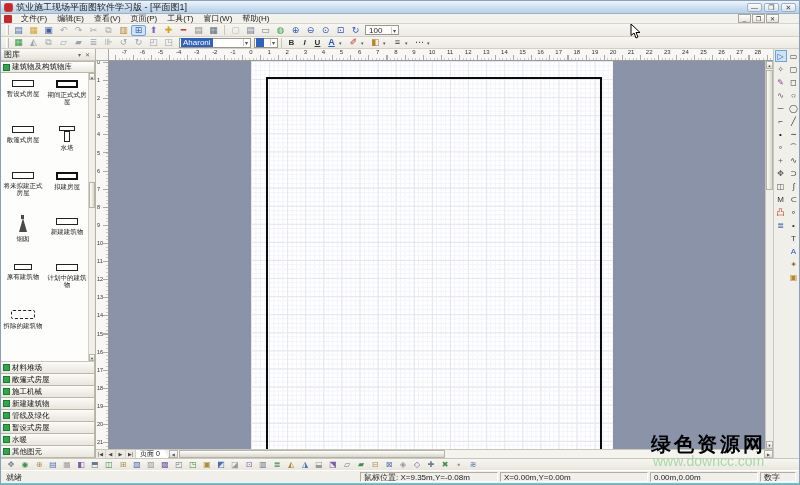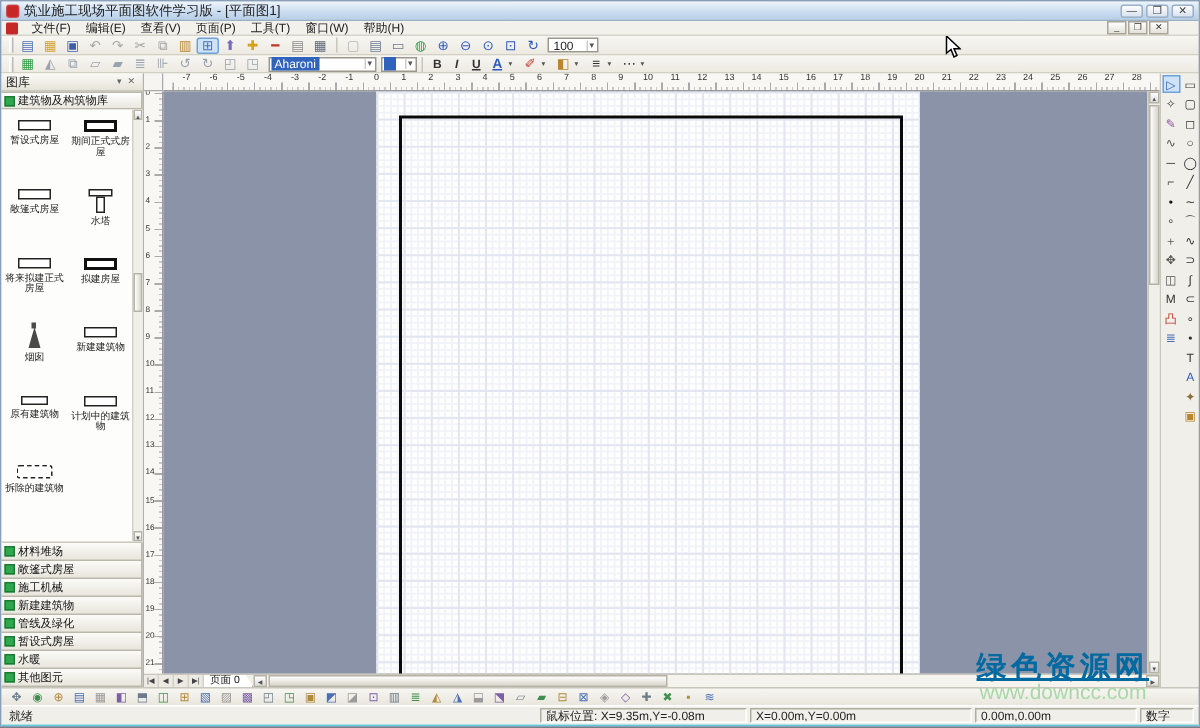--- a/index.html
+++ b/index.html
@@ -112,21 +112,21 @@
   
   .statusbar{height:13px;background:#f1efe9;border-top:1px solid #fff;display:flex;align-items:center;font-size:8px;color:#222;padding:0 3px;gap:2px;}
   .st-ready{flex:1;padding-left:2px;}
   .st-cell{height:10px;border:1px solid;border-color:#b0ada1 #fff #fff #b0ada1;padding:0 3px;line-height:9px;white-space:nowrap;overflow:hidden;flex:none;}
   .w1{width:138px;}.w2{width:148px;}.w3{width:108px;}.w4{width:36px;}
 
   
   .taskbar{height:5px;background:linear-gradient(#6fd2e2,#2a9fb5 70%,#14718a);}
 
   
-  .wm1{position:absolute;left:650px;top:430px;font-size:20px;font-weight:bold;color:#0369a1;letter-spacing:3px;z-index:40;text-decoration:underline;}
+  .wm1{position:absolute;left:650px;top:430px;font-size:20px;font-weight:bold;color:#000000;letter-spacing:3px;z-index:40;}
   .wm2{position:absolute;left:652px;top:452px;font-size:14px;color:#a8d8a8;z-index:40;}
 
   .cursor{position:absolute;left:629px;top:23px;z-index:60;}
 </style>
 </head>
 <body>
 
 <div class="app">
 
   <div class="titlebar">

